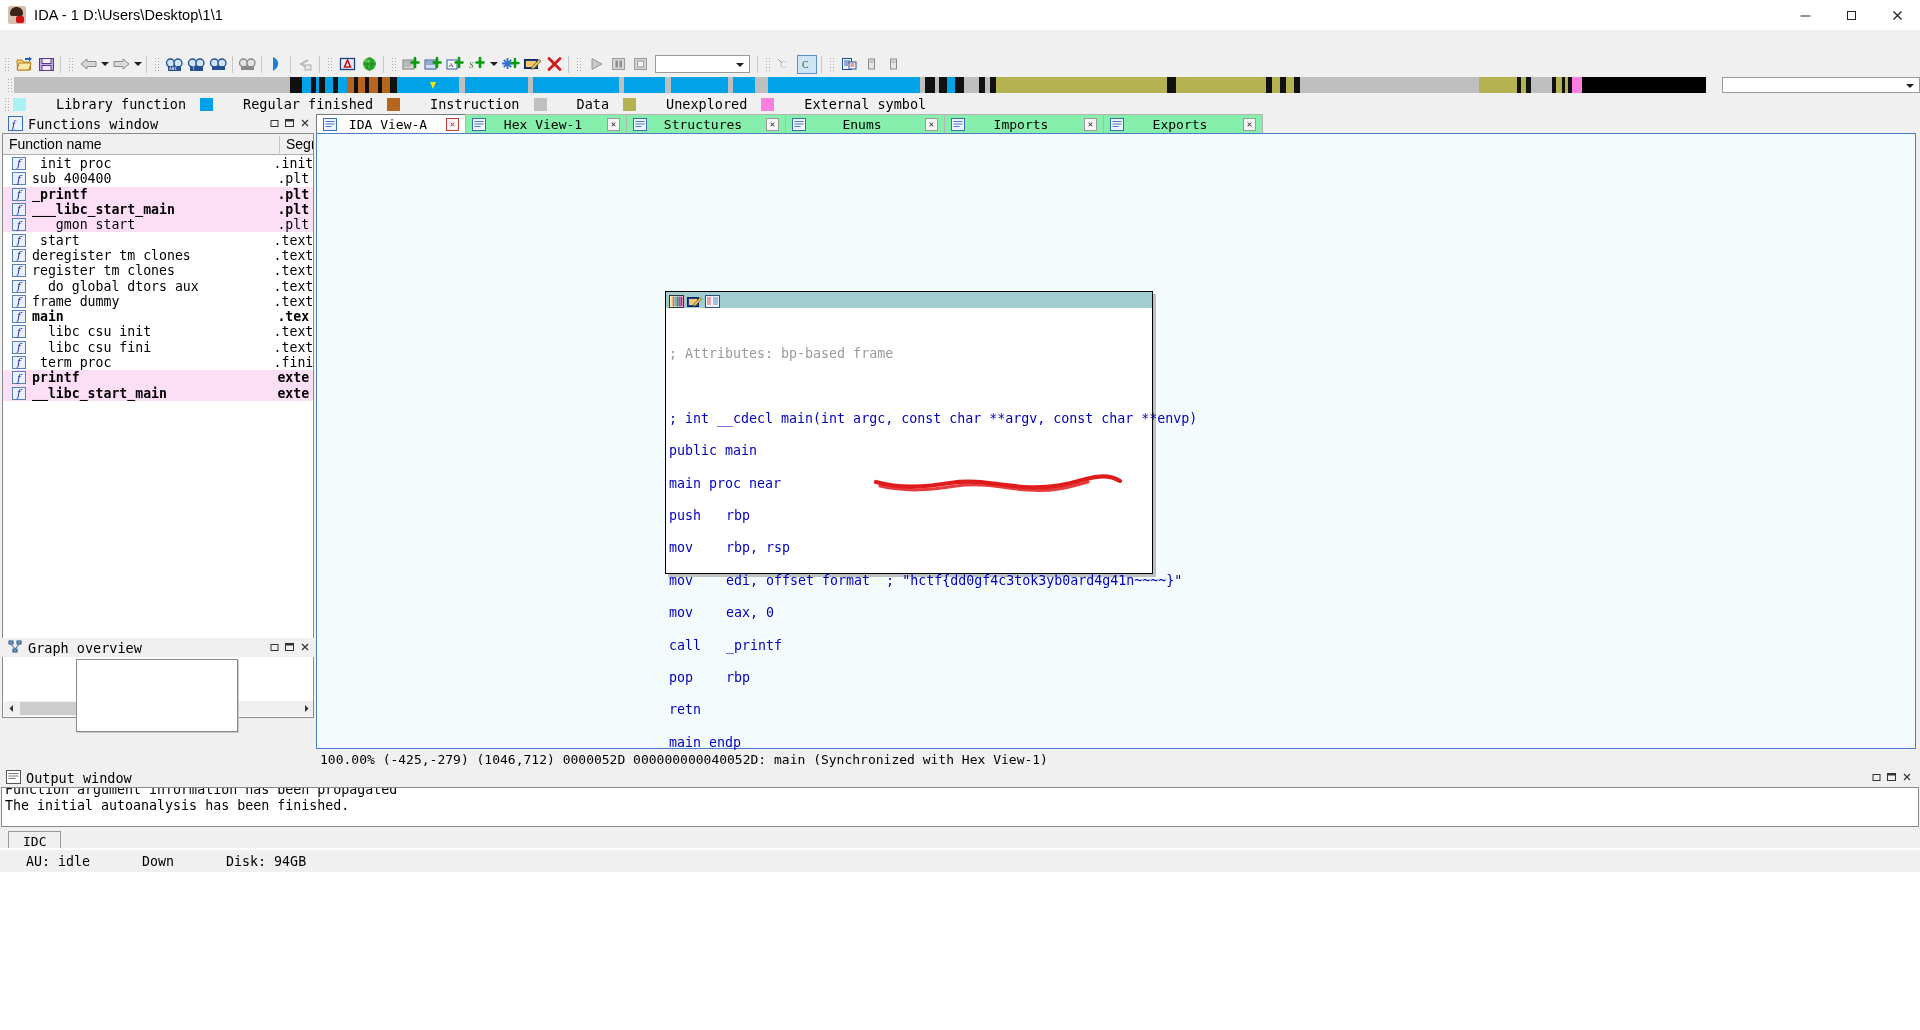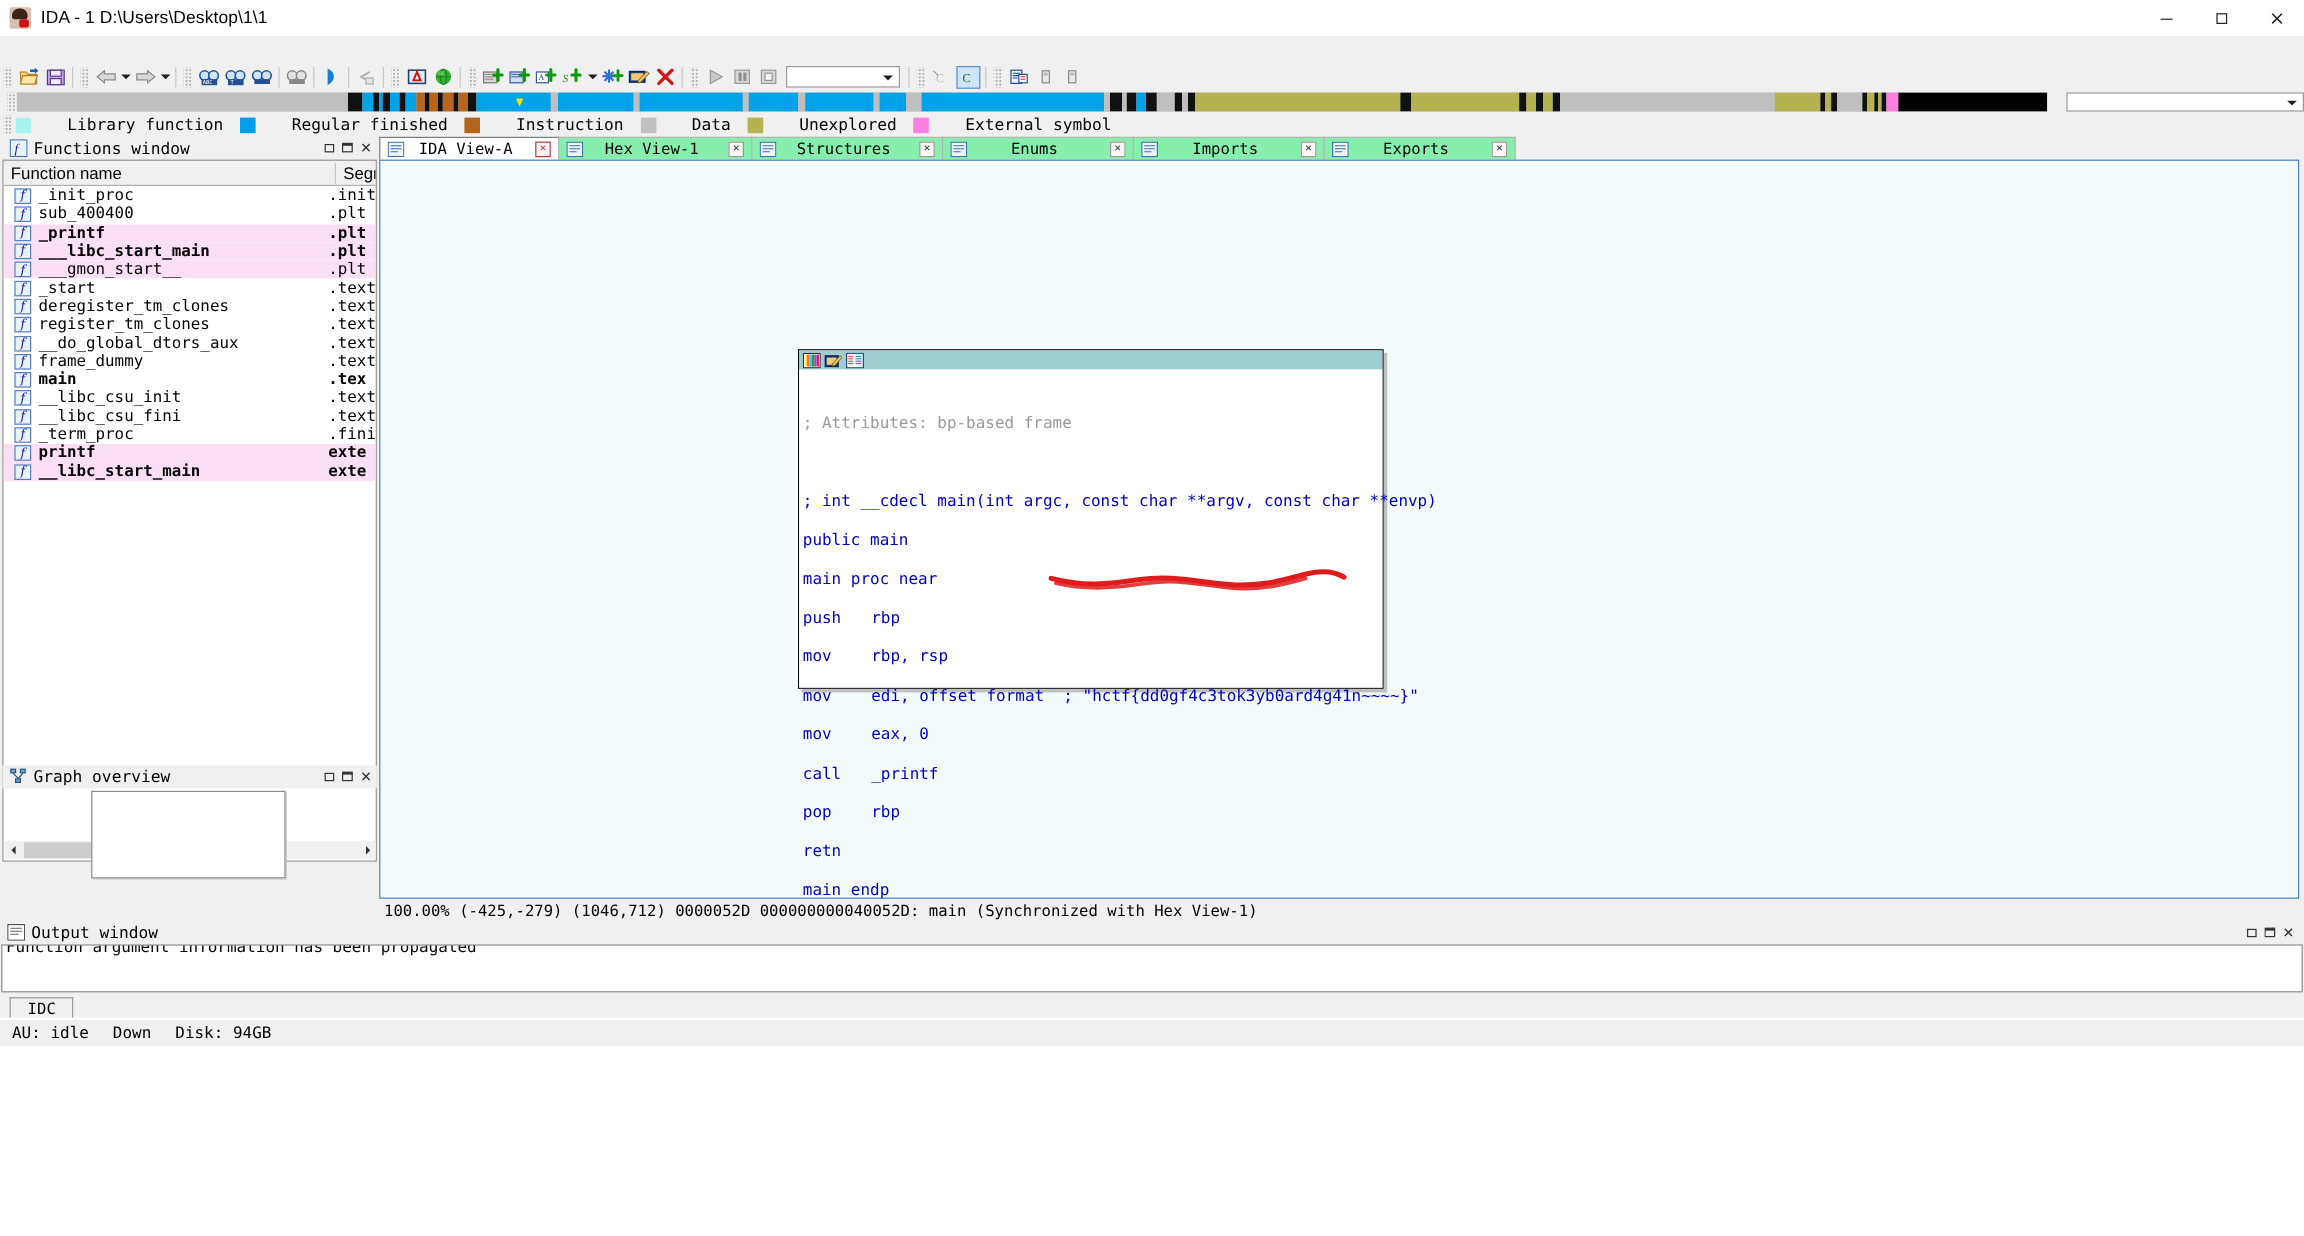--- a/index.html
+++ b/index.html
@@ -167,21 +167,21 @@
   .fn-row.hl { background:#fddff5; }
   .fn-row.bold .fn-name, .fn-row.bold .fn-seg { font-weight:bold; }
   .fico {
     width:14px; height:13px; margin-left:9px; margin-right:6px; flex:none;
     background:#e8f2fd; border:1px solid #5a7fb8;
     display:flex; align-items:center; justify-content:center;
     font-family:"DejaVu Serif", serif; font-style:italic; font-size:10.5px; color:#1a1a9a;
     line-height:1;
   }
   .fn-name { width:245px; overflow:hidden; }
-  .fn-seg { width:40px; overflow:hidden; }
+  .fn-seg { width:40px; overflow:hidden;text-align:center; }
   .fn-hscroll {
     position:absolute; left:1px; bottom:1px; width:310px; height:15px;
     background:#f0f0f0; display:flex; align-items:center;
   }
   .hs-arrow {
     width:15px; height:15px; display:flex;align-items:center;justify-content:center;
     background:#f0f0f0; font-size:9px; color:#333;
   }
   .hs-thumb { height:13px; width:100px; background:#cdcdcd; margin-left:1px; }
 
@@ -279,21 +279,21 @@
   }
   .idc-input {
     position:absolute; left:0; bottom:0; width:1920px; height:2px; background:#fff;
   }
 
   .statusbar {
     position:absolute; left:0; top:850px; width:1920px; height:22px;
     background:#f0f0f0; display:flex; align-items:center;
     font-family:"DejaVu Sans Mono", monospace; font-size:13.3px; color:#000;
   }
-  .sb-cell { padding:0 10px; white-space:nowrap; }
+  .sb-cell { padding:0 26px; white-space:nowrap; }
 
   .bottom-fill {
     position:absolute; left:0; top:872px; width:1920px; height:158px; background:#fff;
   }
 </style>
 </head>
 <body>
 
 <div class="app">
 
@@ -905,20 +905,21 @@
         </span>
         <span class="cap-btn">
           <svg width="10" height="10" viewBox="0 0 10 10">
               <path d="M2 2 L8 8 M8 2 L2 8" stroke="#333" stroke-width="1.2"></path>
             </svg>
         </span>
       </span>
     </div>
     <div class="out-body">
       <div class="out-line clip">Function argument information has been propagated</div>
+      <div class="out-line">The initial autoanalysis has been finished.</div>
     </div>
   </div>
 
   <div class="idc-row">
     <div class="idc-tab">IDC</div>
     <div class="idc-input" placeholder=""></div>
   </div>
 
   <div class="statusbar">
     <span class="sb-cell">AU: idle</span>

